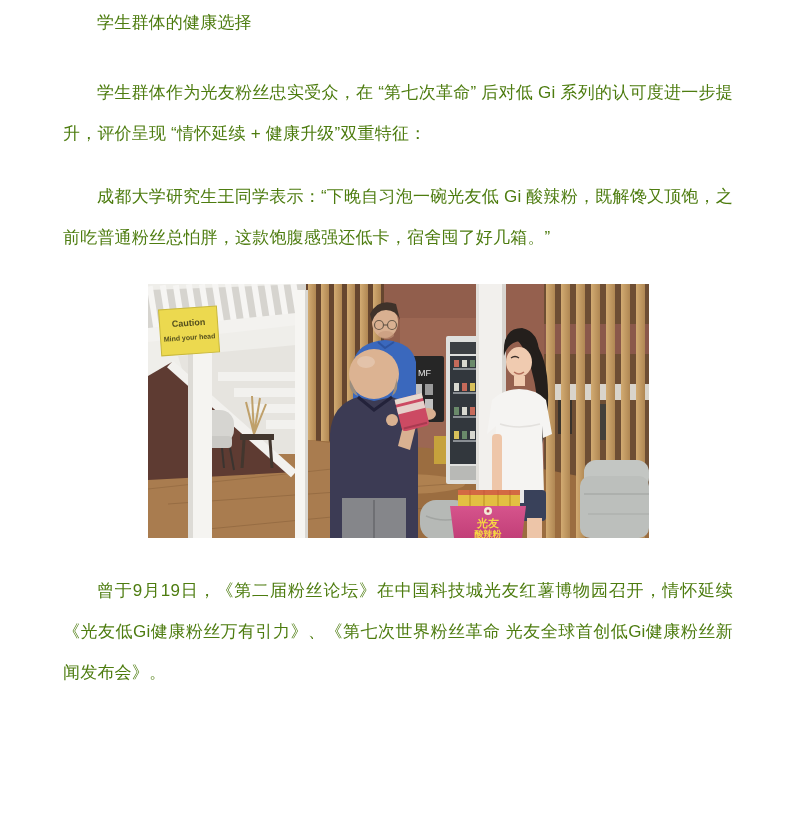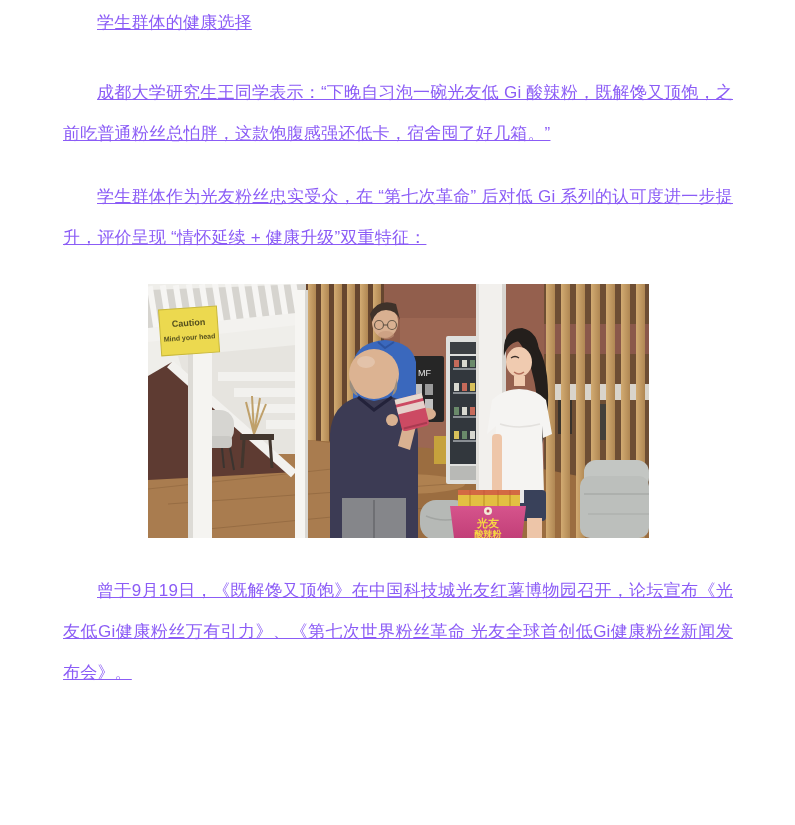--- a/index.html
+++ b/index.html
@@ -2,24 +2,23 @@
 <html><head>
 <meta charset="utf-8">
 <style>
   html,body{margin:0;padding:0;}
   body{
     width:795px;height:825px;overflow:hidden;background:#ffffff;
     font-family:"Liberation Sans","DejaVu Sans",sans-serif;
   }
   .page{
     padding:2px 62px 0 63px;
-    color:#8b5cf6;
+    color:#4d7c0f;
     font-size:17px;
     line-height:41px;
-    text-decoration:underline;
   }
   .page p{
     margin:0 0 22px 0;
     text-indent:2em;
     text-align:justify;
     letter-spacing:0.2px;
   }
   .page p.heading{
     margin-bottom:29px;
     text-align:left;
@@ -31,23 +30,23 @@
   }
   figure.photo svg{display:block;}
 </style>
 </head>
 <body>
 
 <div class="page">
 
   <p class="heading">学生群体的健康选择</p>
 
+  <p>学生群体作为光友粉丝忠实受众，在 “第七次革命” 后对低 Gi 系列的认可度进一步提升，评价呈现 “情怀延续 + 健康升级”双重特征：</p>
+
   <p>成都大学研究生王同学表示：“下晚自习泡一碗光友低 Gi 酸辣粉，既解馋又顶饱，之前吃普通粉丝总怕胖，这款饱腹感强还低卡，宿舍囤了好几箱。”</p>
-
-  <p>学生群体作为光友粉丝忠实受众，在 “第七次革命” 后对低 Gi 系列的认可度进一步提升，评价呈现 “情怀延续 + 健康升级”双重特征：</p>
 
 
   <figure class="photo">
     <svg width="501" height="254" viewBox="0 0 501 254" xmlns="http://www.w3.org/2000/svg">
       <defs>
         <linearGradient id="slat" x1="0" y1="0" x2="1" y2="0">
           <stop offset="0" stop-color="#d2ab72"></stop>
           <stop offset="1" stop-color="#b08753"></stop>
         </linearGradient>
         <linearGradient id="bagg" x1="0" y1="0" x2="0" y2="1">
@@ -261,15 +260,15 @@
         <rect x="310" y="206" width="62" height="5" fill="#cc4444" opacity="0.7"></rect>
         <path d="M302,222 L378,222 L374,254 L306,254 Z" fill="url(#bagg)"></path>
         <circle cx="340" cy="227" r="4" fill="#f3e9d8"></circle>
         <circle cx="340" cy="227" r="1.5" fill="#c23f5a"></circle>
         <text x="340" y="243" text-anchor="middle" font-size="11" font-weight="bold" fill="#f6d644">光友</text>
         <text x="340" y="253" text-anchor="middle" font-size="9" font-weight="bold" fill="#f6d644">酸辣粉</text>
       </g>
     </svg>
   </figure>
 
-  <p>曾于9月19日，《既解馋又顶饱》在中国科技城光友红薯博物园召开，论坛宣布《光友低Gi健康粉丝万有引力》、《第七次世界粉丝革命 光友全球首创低Gi健康粉丝新闻发布会》。</p>
+  <p>曾于9月19日，《第二届粉丝论坛》在中国科技城光友红薯博物园召开，情怀延续《光友低Gi健康粉丝万有引力》、《第七次世界粉丝革命 光友全球首创低Gi健康粉丝新闻发布会》。</p>
 
 </div>
 
 </body></html>

